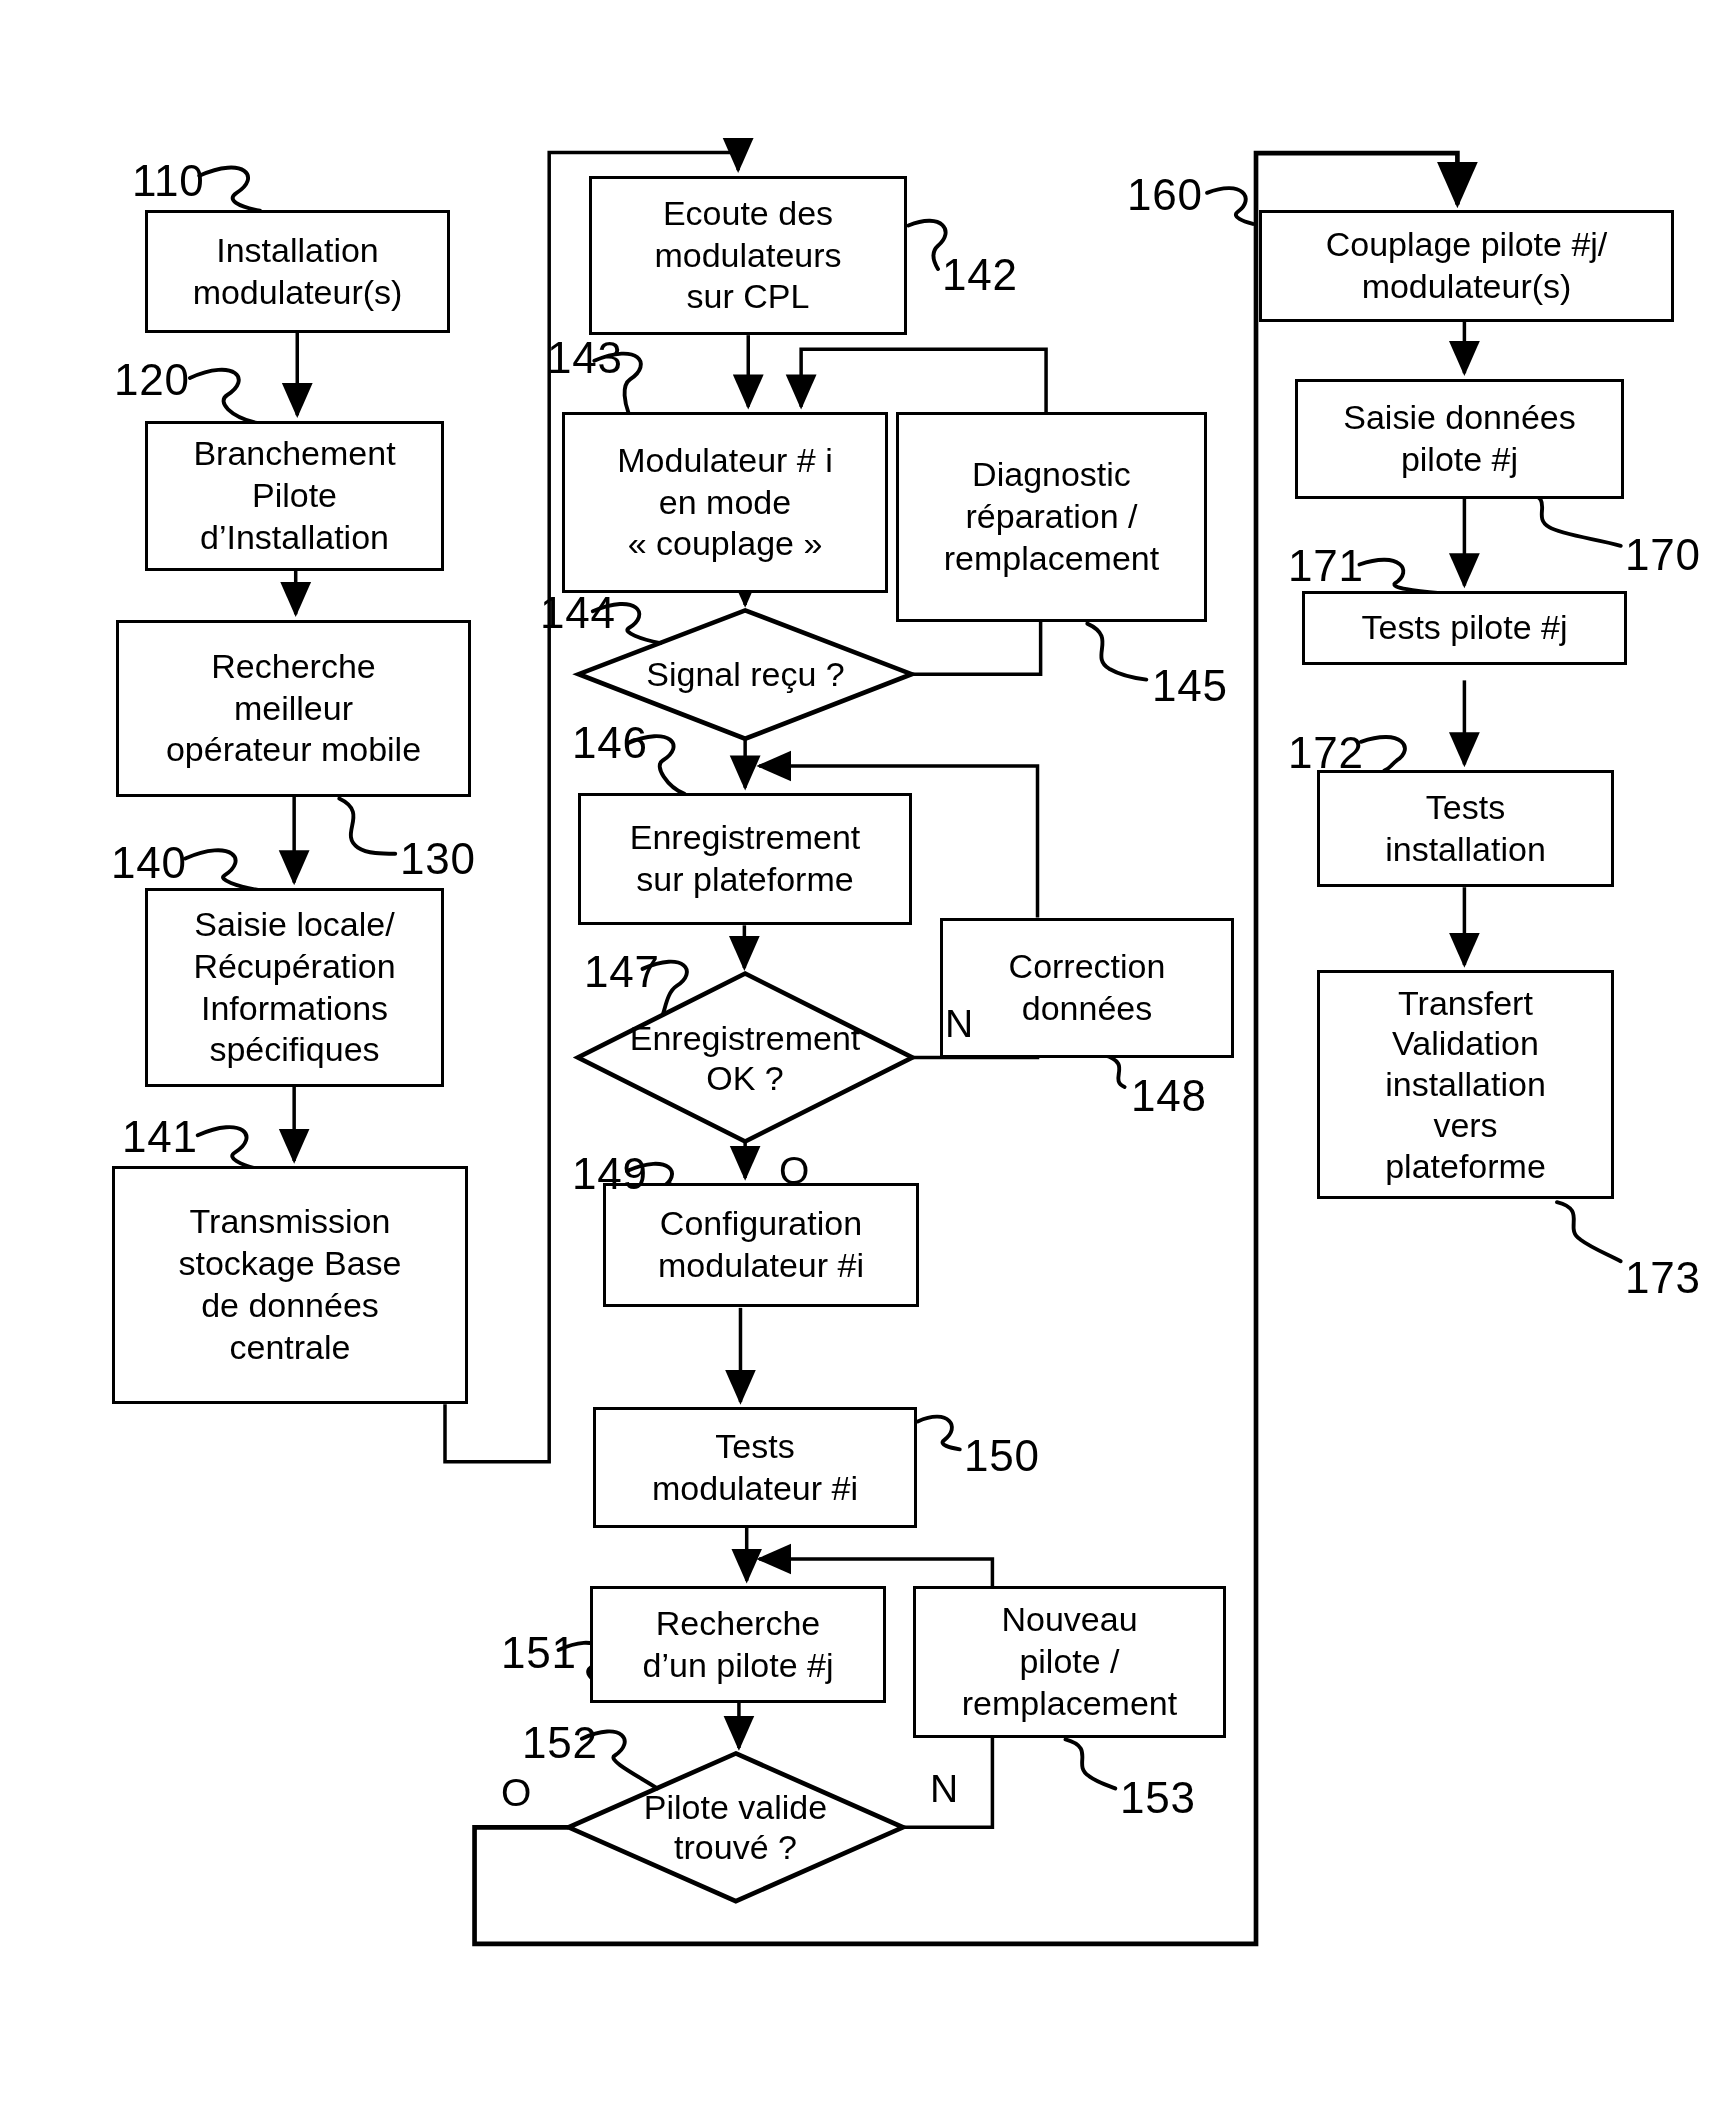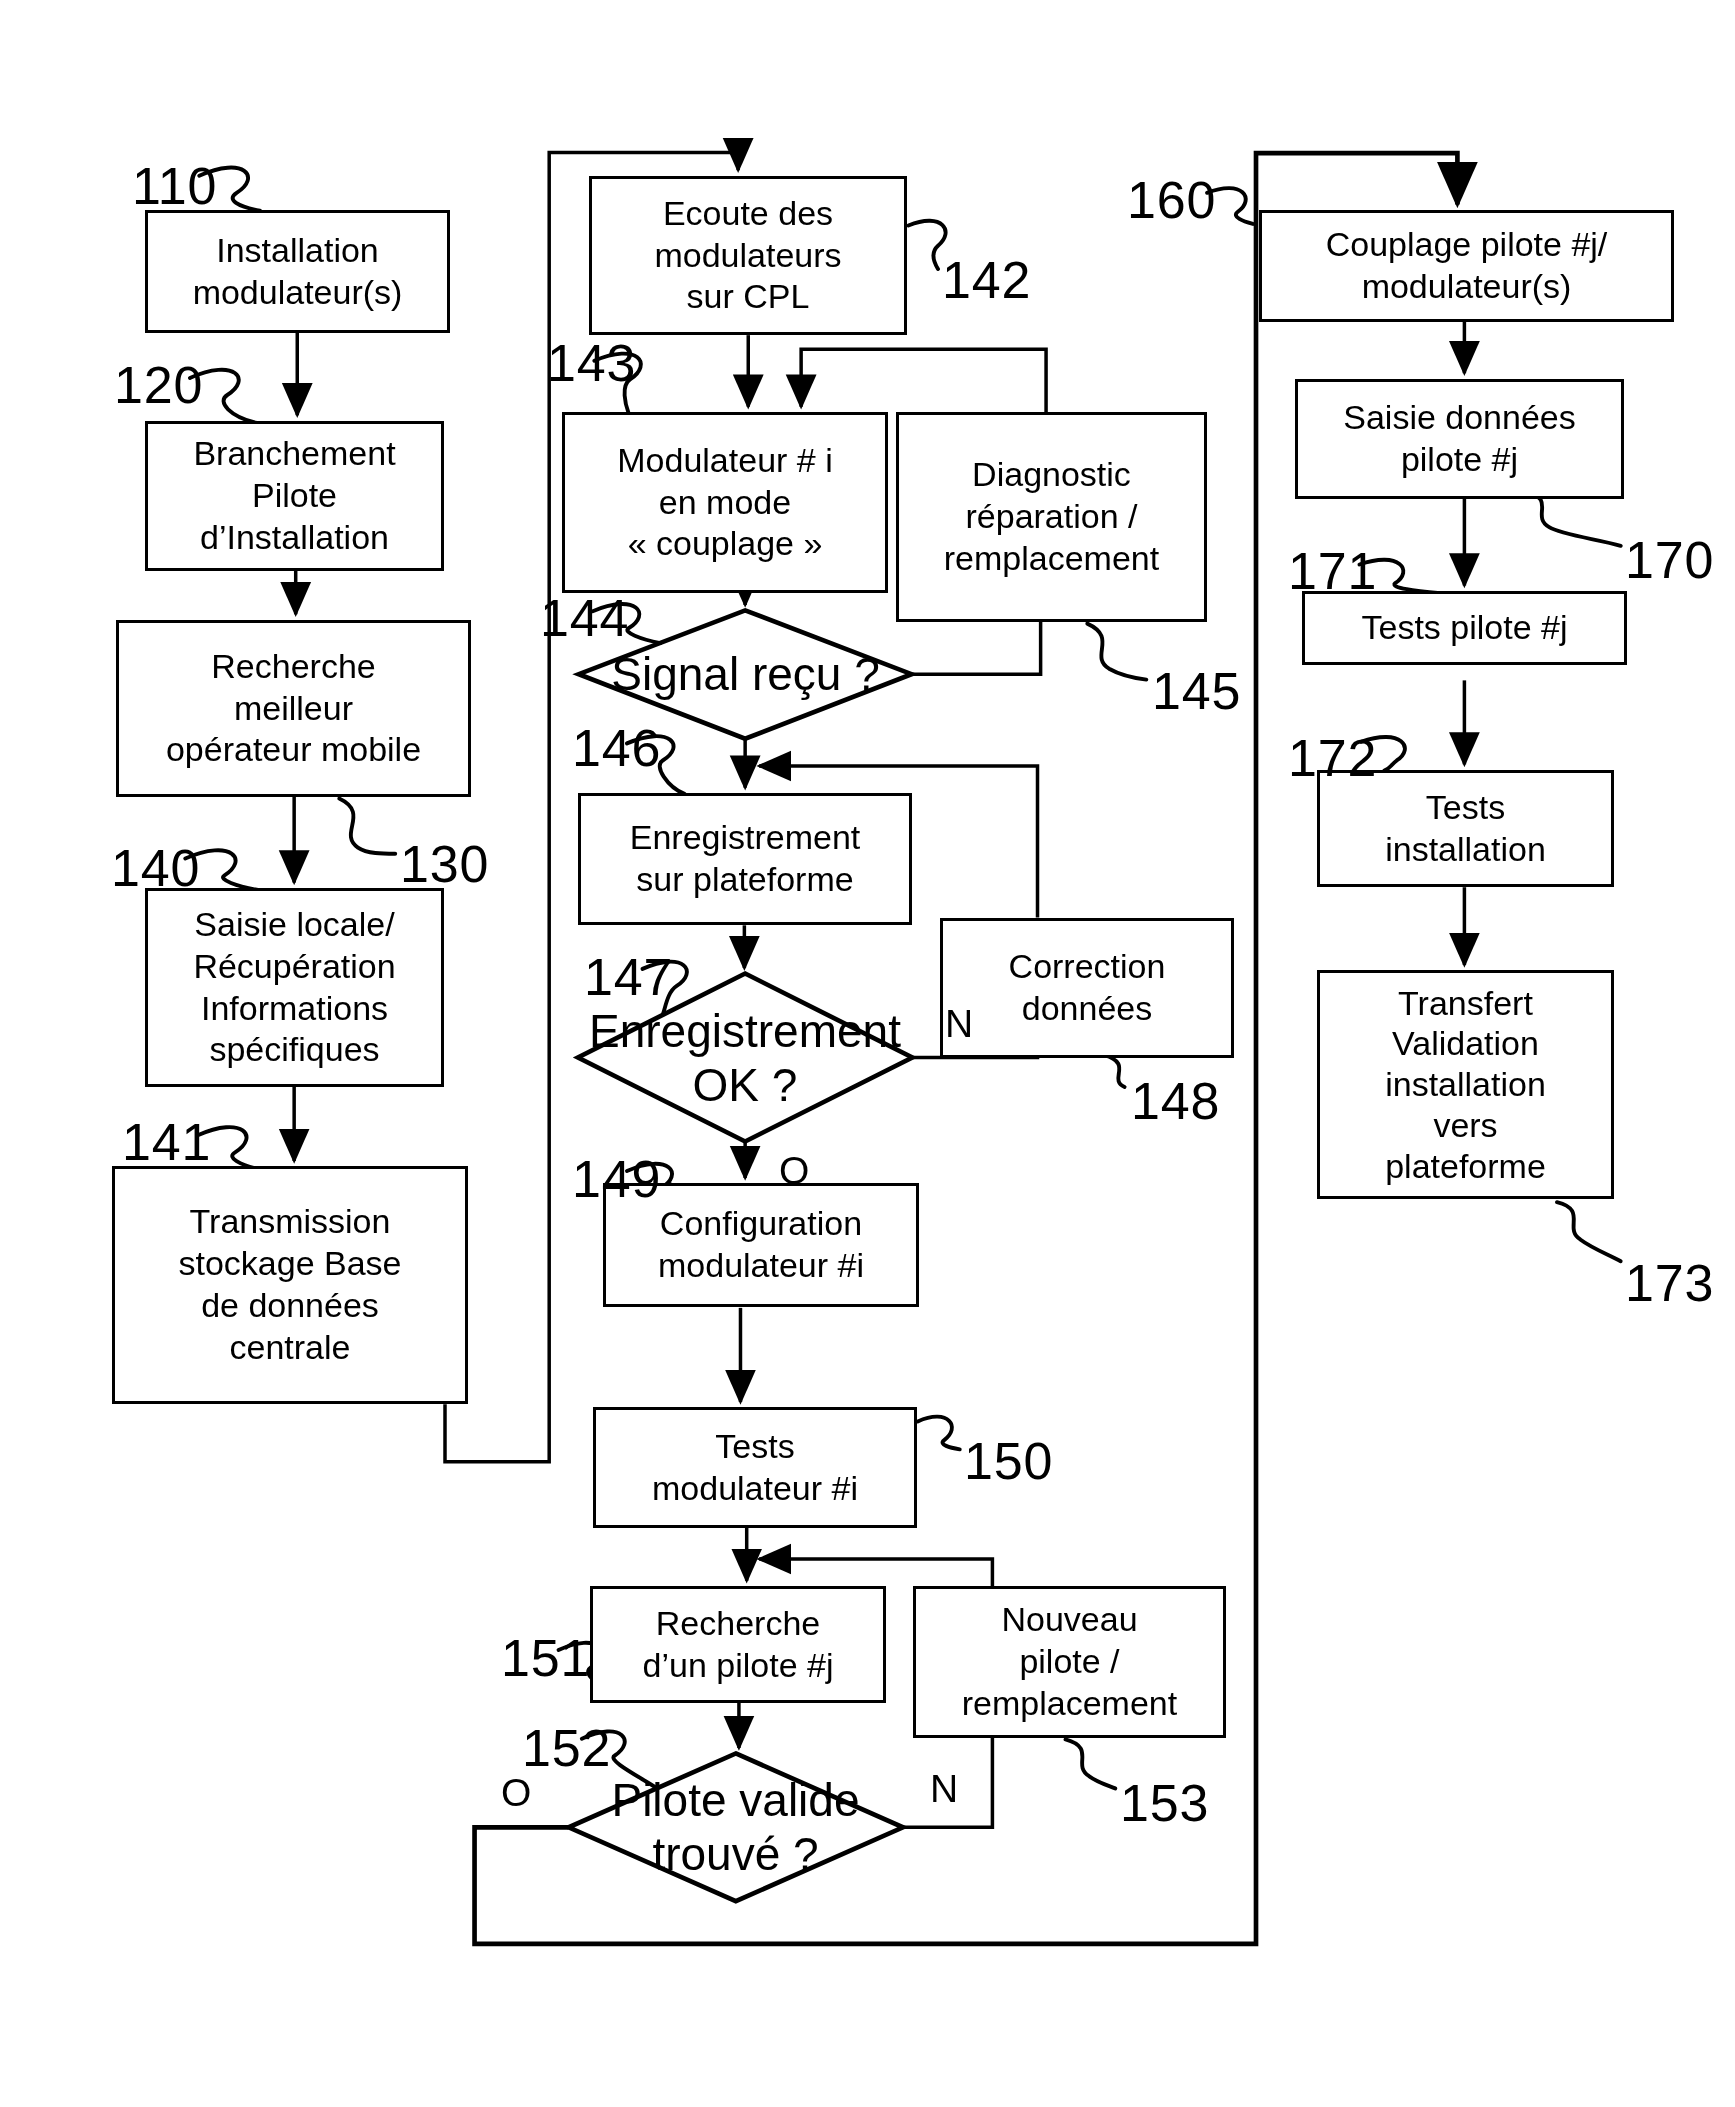--- a/index.html
+++ b/index.html
@@ -21,24 +21,24 @@
     border:3.9px solid #000;background:#ffffff;
     display:flex;align-items:center;justify-content:center;
     text-align:center;white-space:pre-line;
     font-size:34px;line-height:1.23;z-index:2;
     padding:3.1px;
   }
   .dtext{
     position:absolute;box-sizing:border-box;
     display:flex;align-items:center;justify-content:center;
     text-align:center;white-space:pre-line;
-    font-size:46px;line-height:1.18;z-index:3;
+    font-size:34px;line-height:1.18;z-index:3;
   }
   .tight{line-height:1.2;}
-  .ref{position:absolute;font-size:52px;z-index:4;letter-spacing:0.8px;}
+  .ref{position:absolute;font-size:44px;z-index:4;letter-spacing:0.8px;}
   .letter{position:absolute;font-size:39px;z-index:4;}
 </style>
 </head>
 <body>
 
 <div id="canvas">
 
   <svg id="wires" width="1736" height="2108" viewBox="0 0 2232 2711">
     <defs>
       <marker id="ah" markerWidth="11" markerHeight="11" refX="9.2" refY="5" orient="auto" markerUnits="strokeWidth">

